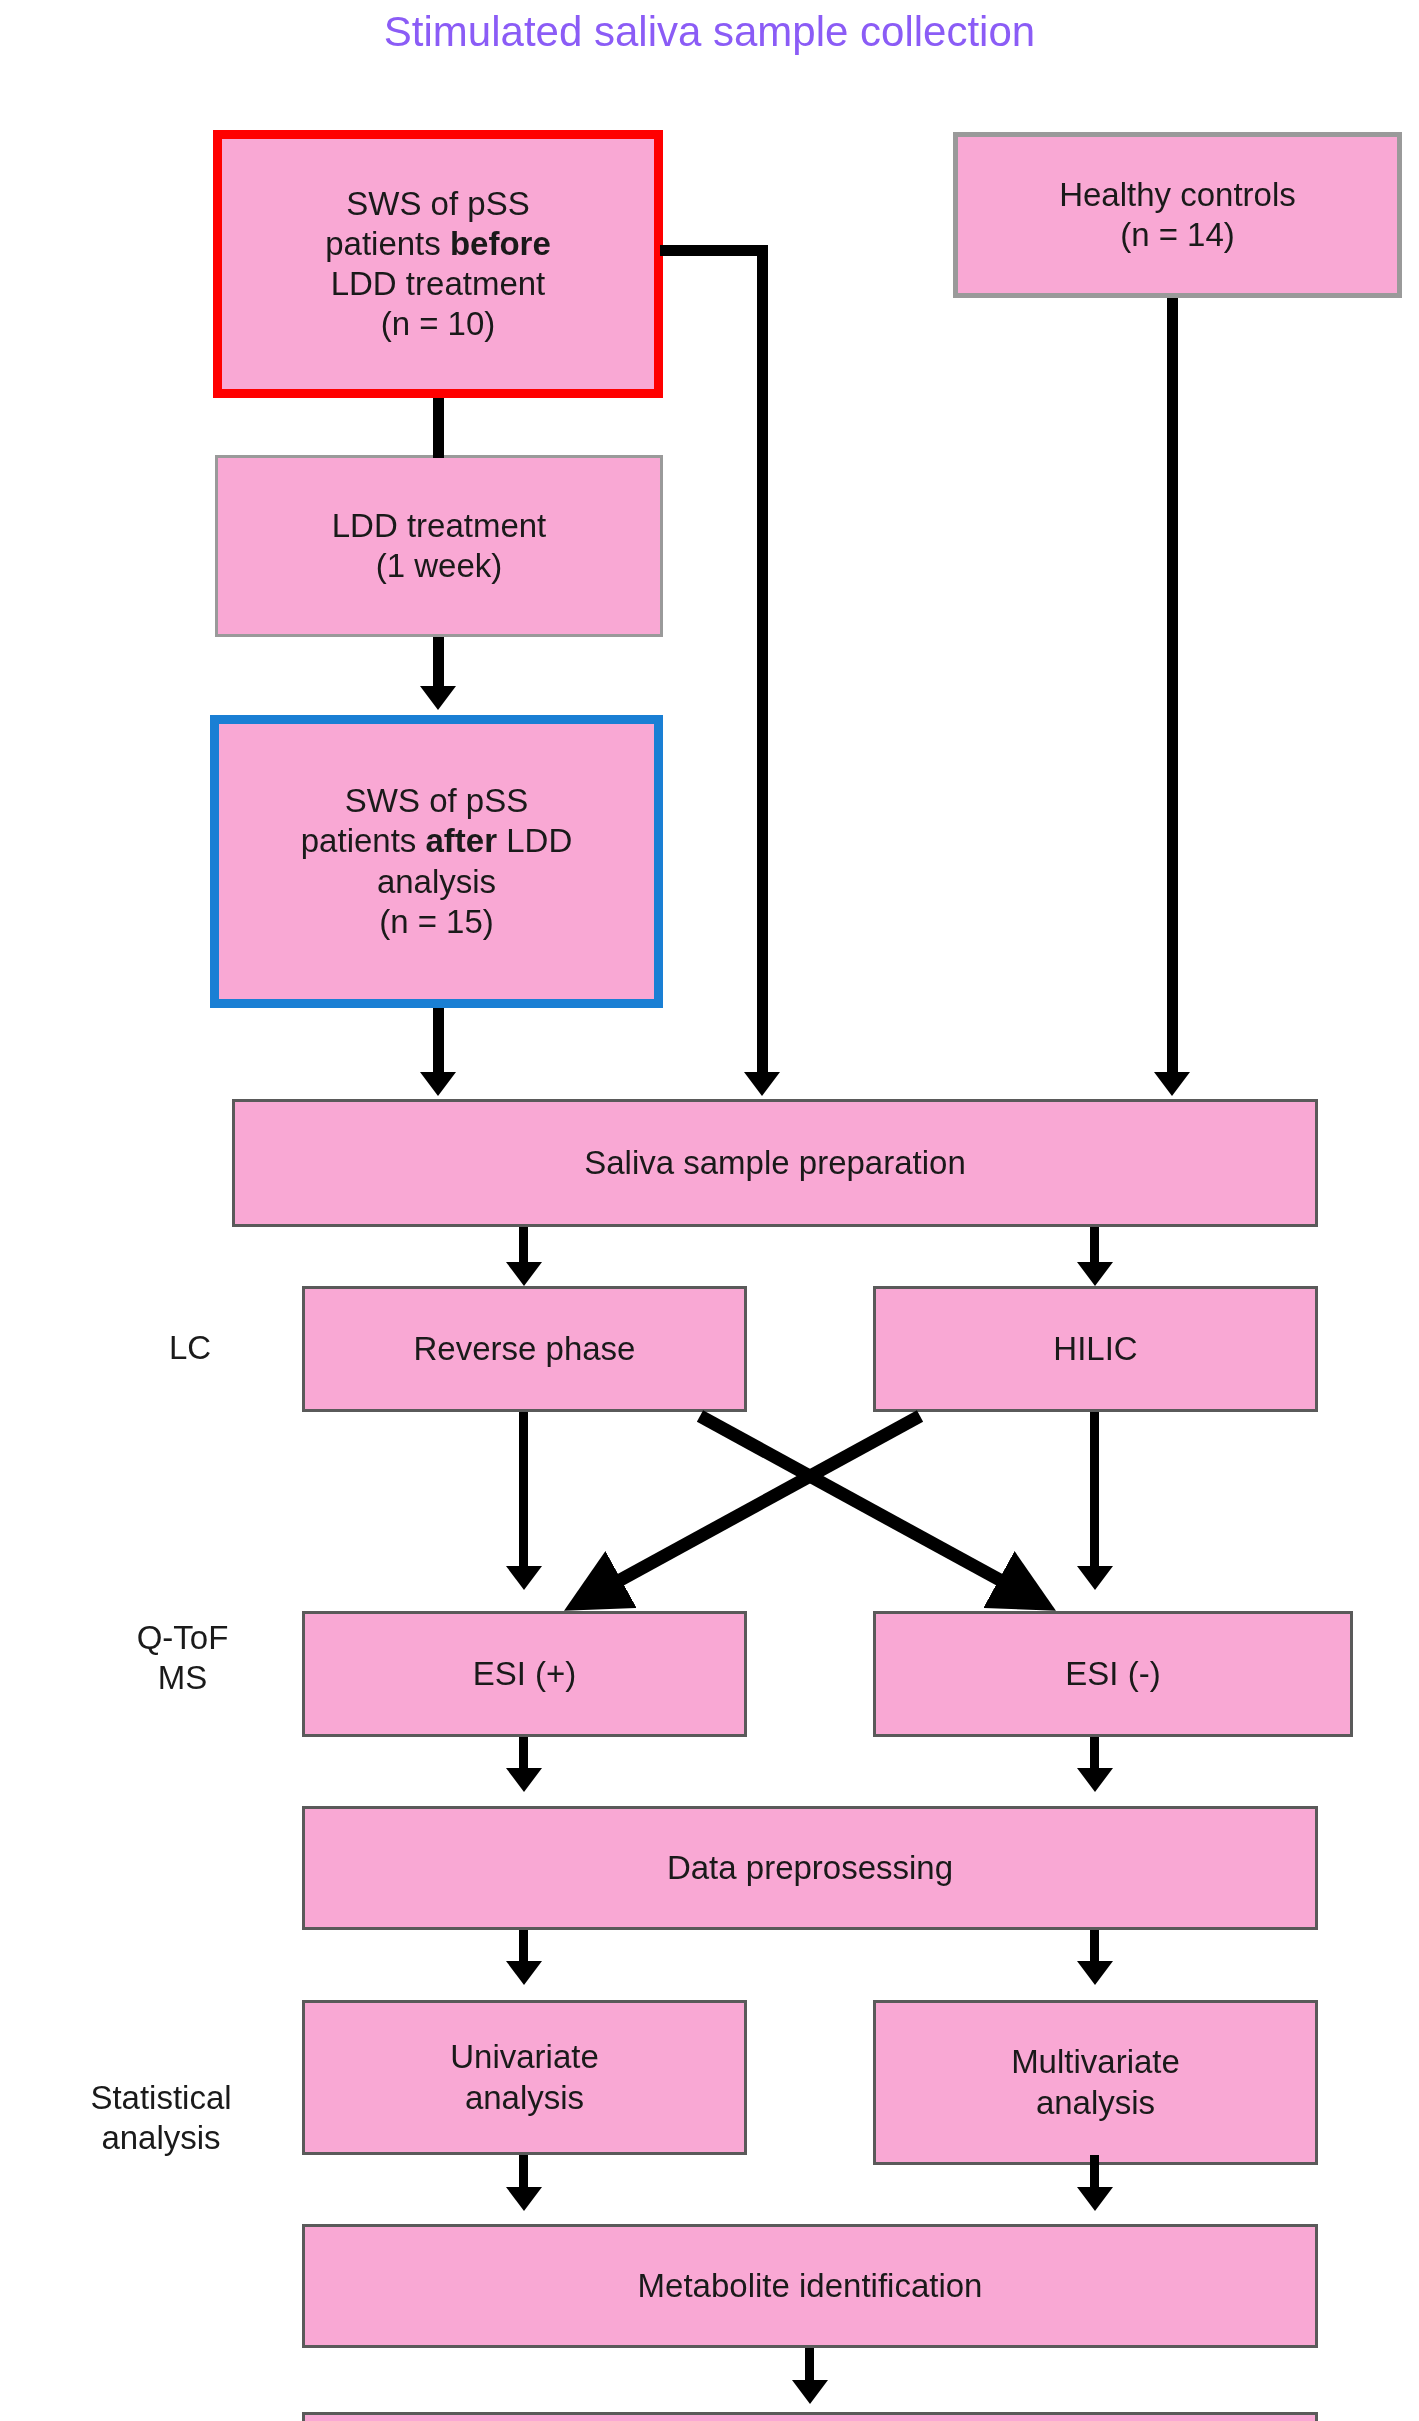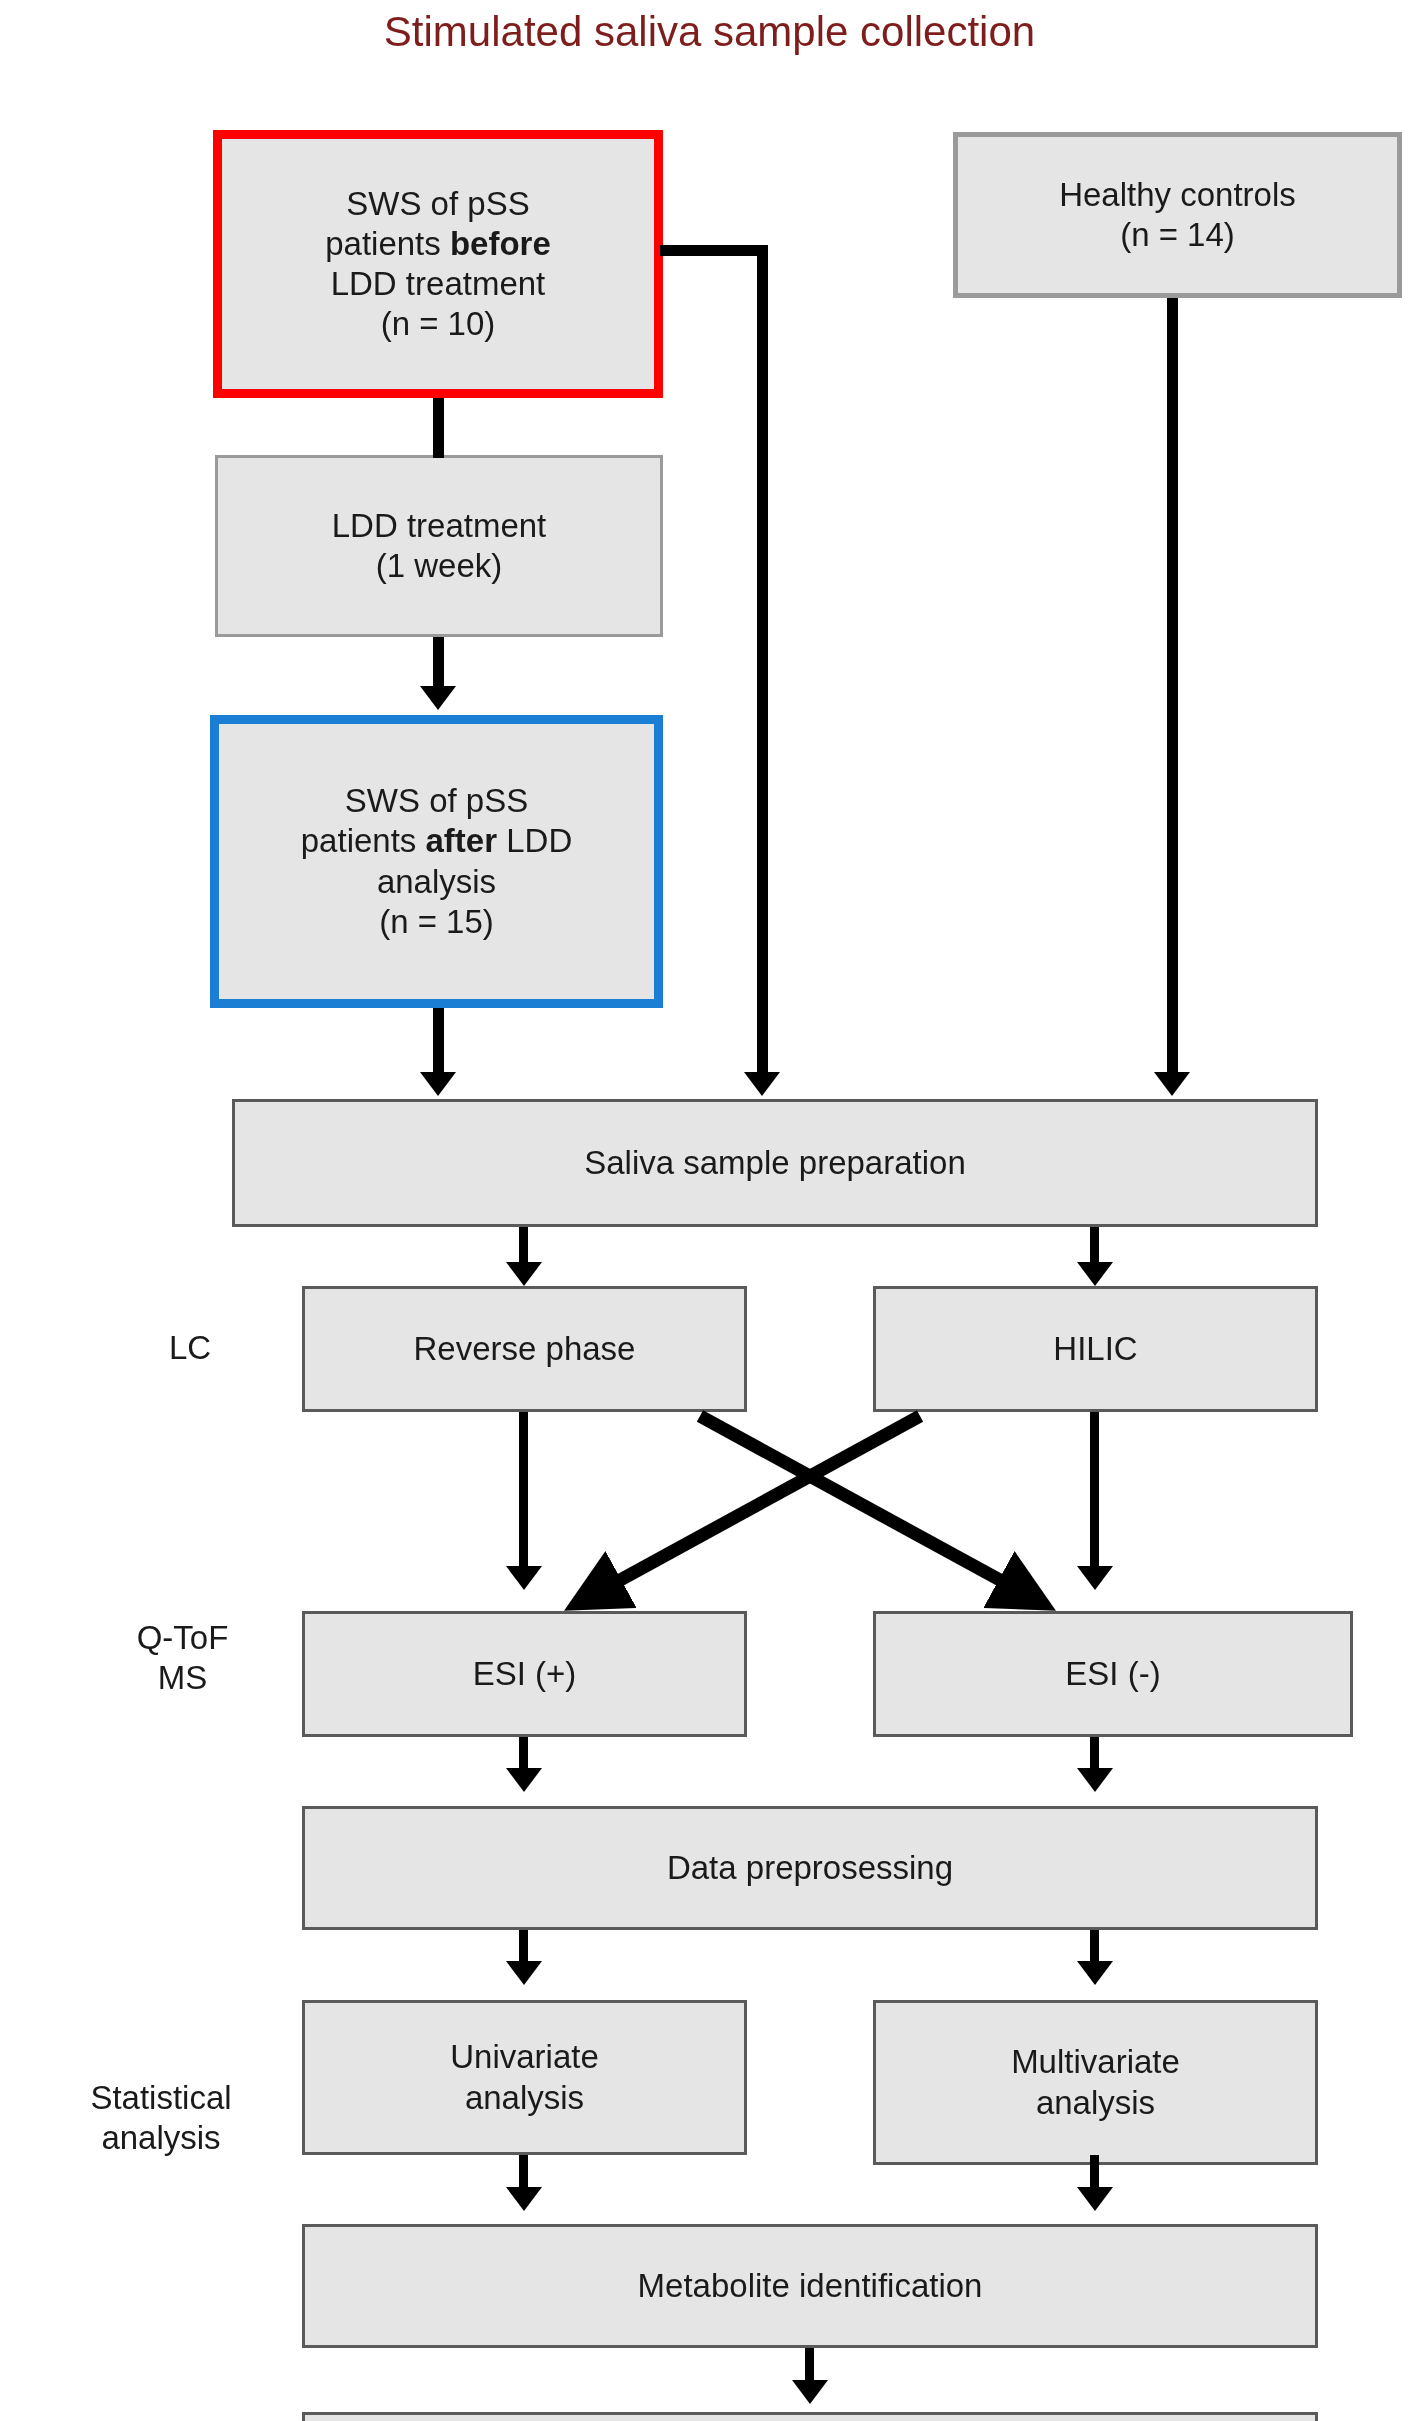--- a/index.html
+++ b/index.html
@@ -1,22 +1,22 @@
 <!DOCTYPE html>
 <html><head>
 <meta charset="utf-8">
 <style>
   html,body{margin:0;padding:0;background:#ffffff;}
   body{font-family:"Liberation Sans","DejaVu Sans",sans-serif;}
   #stage{position:relative;width:1419px;height:2421px;background:#fff;overflow:hidden;}
 
   .ttl{position:absolute;left:0;top:8px;width:1419px;text-align:center;
-       font-size:42px;color:#7f1d1d;letter-spacing:0px;}
+       font-size:42px;color:#8b5cf6;letter-spacing:0px;}
 
-  .box{position:absolute;box-sizing:border-box;background:#e5e5e5;
+  .box{position:absolute;box-sizing:border-box;background:#f9a8d4;
        display:flex;align-items:center;justify-content:center;text-align:center;
        font-size:33px;line-height:1.22;color:#1a1a1a;}
   .box span.t{display:block;padding:0 10px;}
 
   .b-gray{border:3px solid #9a9a9a;}
   .b-dark{border:3px solid #5a5a5a;}
   .b-red{border:9px solid #ff0000;}
   .b-blue{border:9px solid #1a7fd4;}
   .b-gray5{border:5px solid #9a9a9a;}
 

